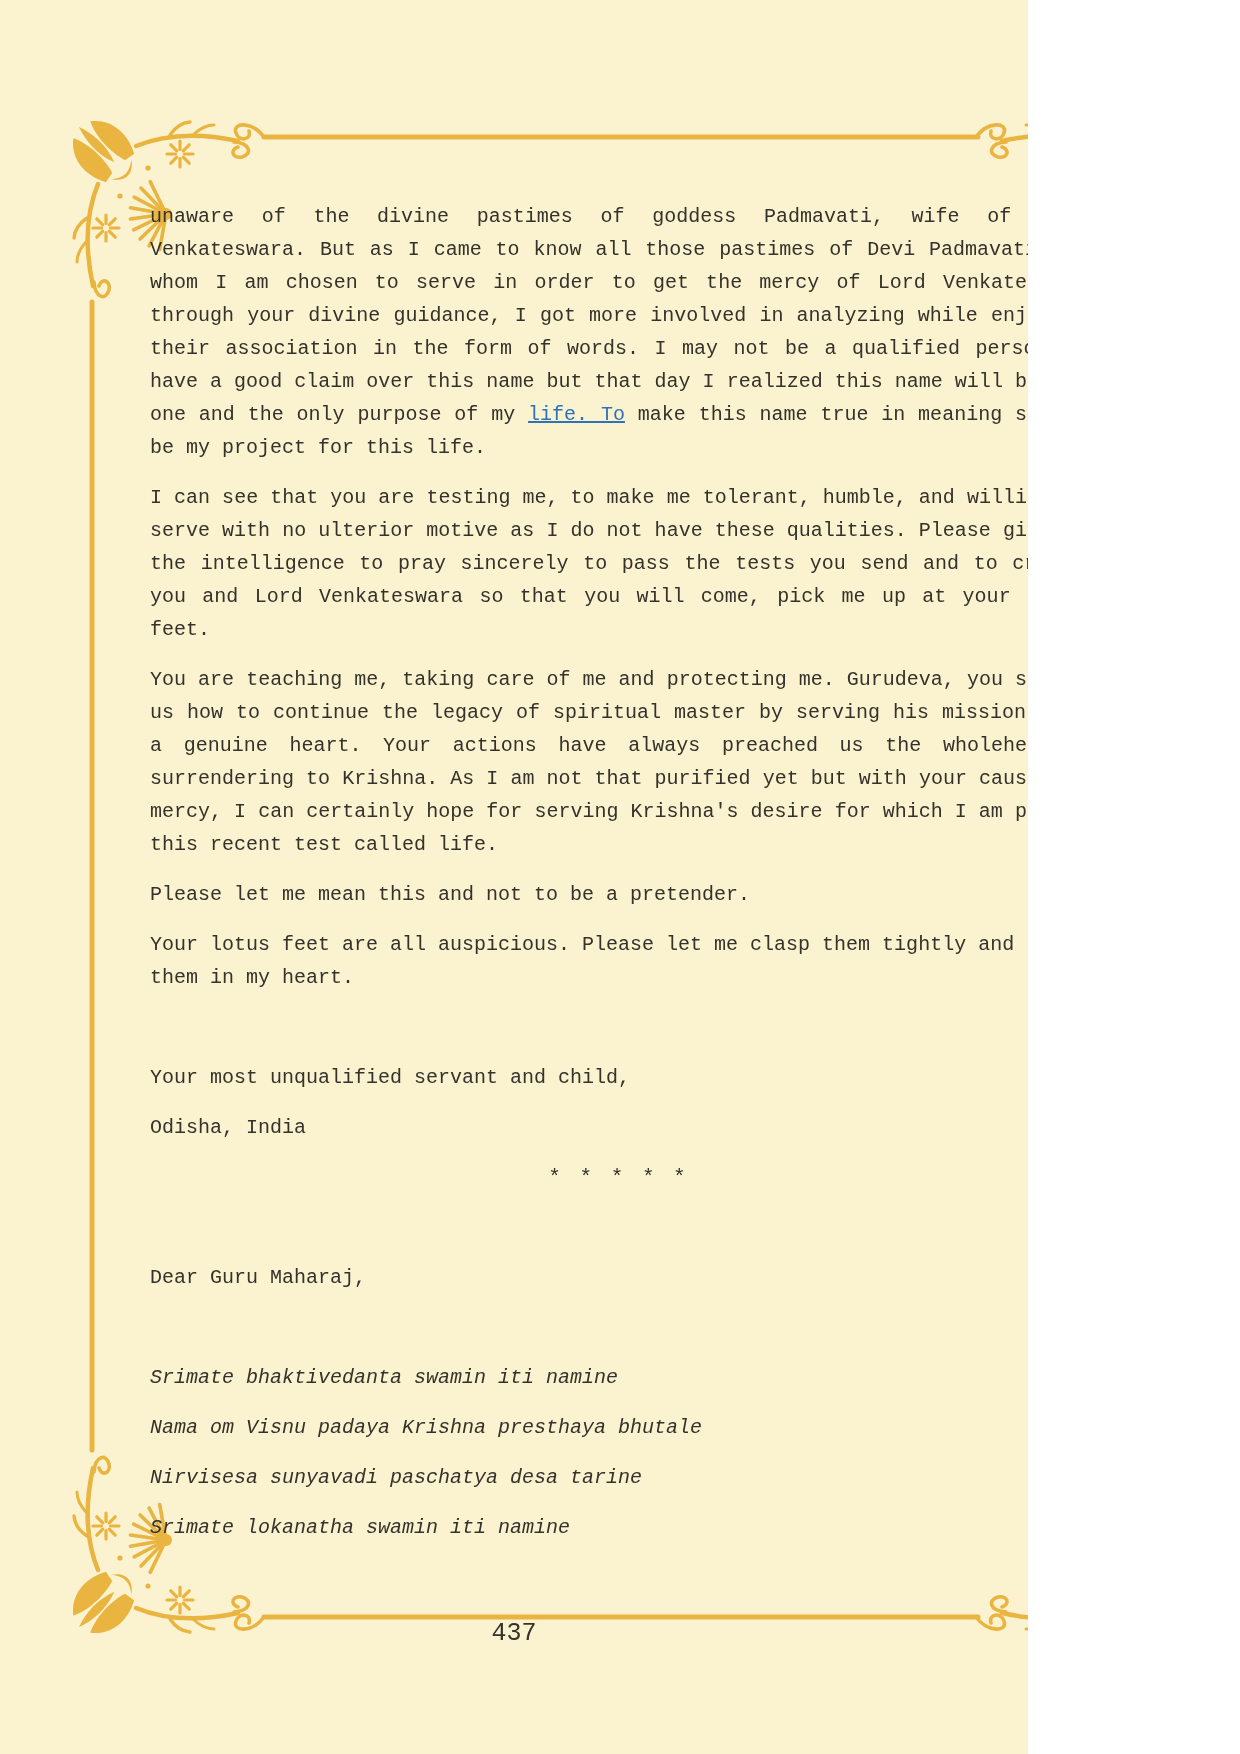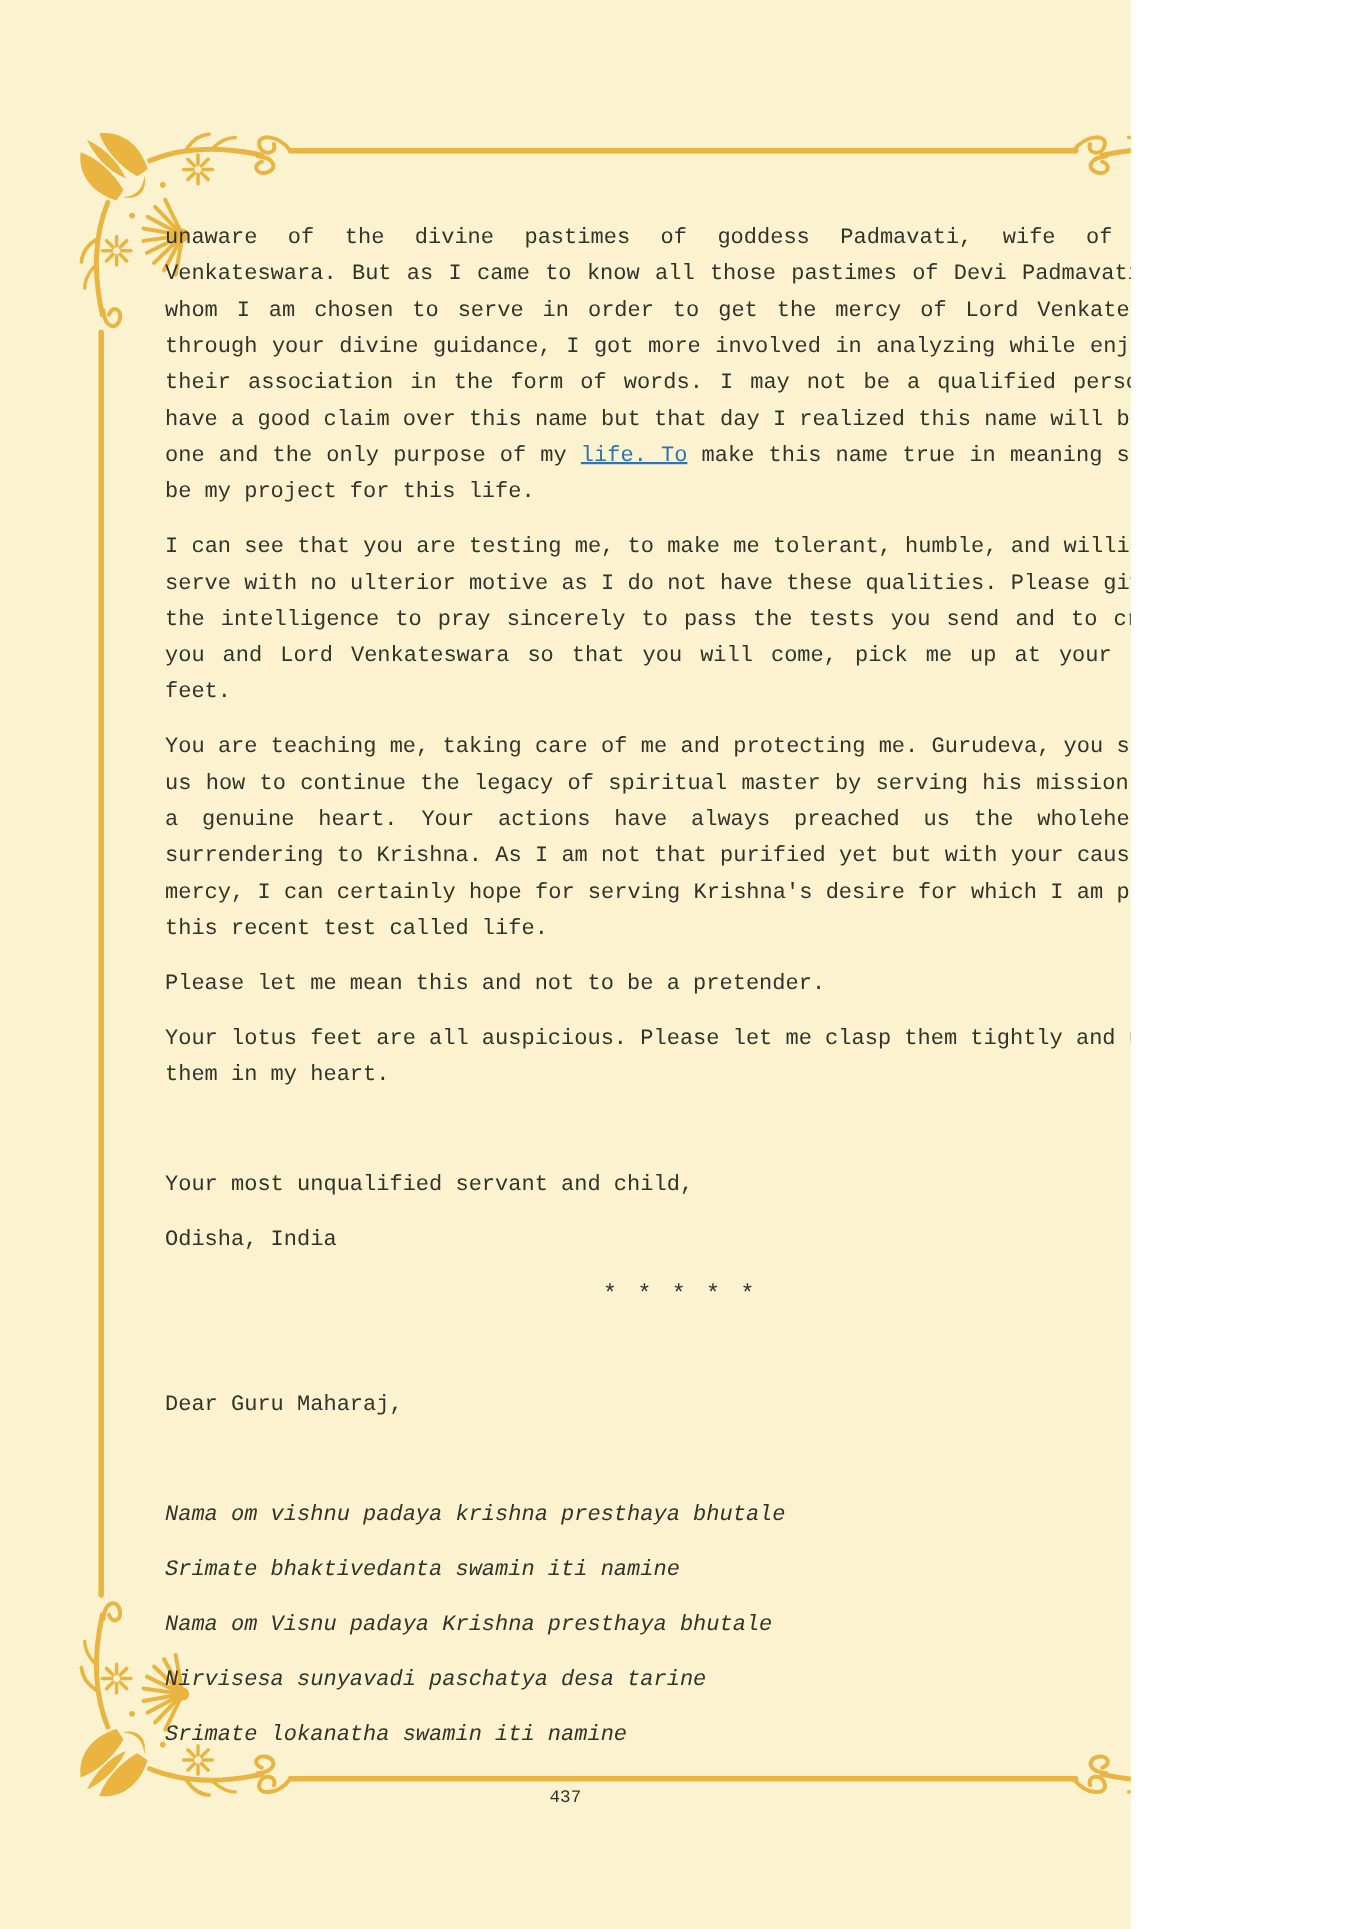--- a/index.html
+++ b/index.html
@@ -48,21 +48,21 @@
     text-decoration: underline;
     cursor: pointer;
   }
 
   .pageno {
     position: absolute;
     top: 1622px;
     left: 0;
     width: 100%;
     text-align: center;
-    font-size: 16px;
+    font-size: 25px;
     line-height: 24px;
     color: var(--text, #34322A);
   }
 </style>
 </head>
 <body>
 
 <div class="page">
 
   <svg class="frame" width="1240" height="1754" viewBox="0 0 1240 1754" xmlns="http://www.w3.org/2000/svg">
@@ -156,21 +156,20 @@
     <p>Odisha, India</p>
 
     <p class="stars">* * * * *</p>
 
     <div class="blank"></div>
 
     <p>Dear Guru Maharaj,</p>
 
     <div class="blank"></div>
 
-    <p class="mantra">Nama om vishnu padaya krishna presthaya bhutale</p>
     <p class="mantra">Srimate bhaktivedanta swamin iti namine</p>
     <p class="mantra">Nama om Visnu padaya Krishna presthaya bhutale</p>
     <p class="mantra">Nirvisesa sunyavadi paschatya desa tarine</p>
     <p class="mantra">Srimate lokanatha swamin iti namine</p>
   </main>
 
   <div class="pageno">437</div>
 
 </div>
 

